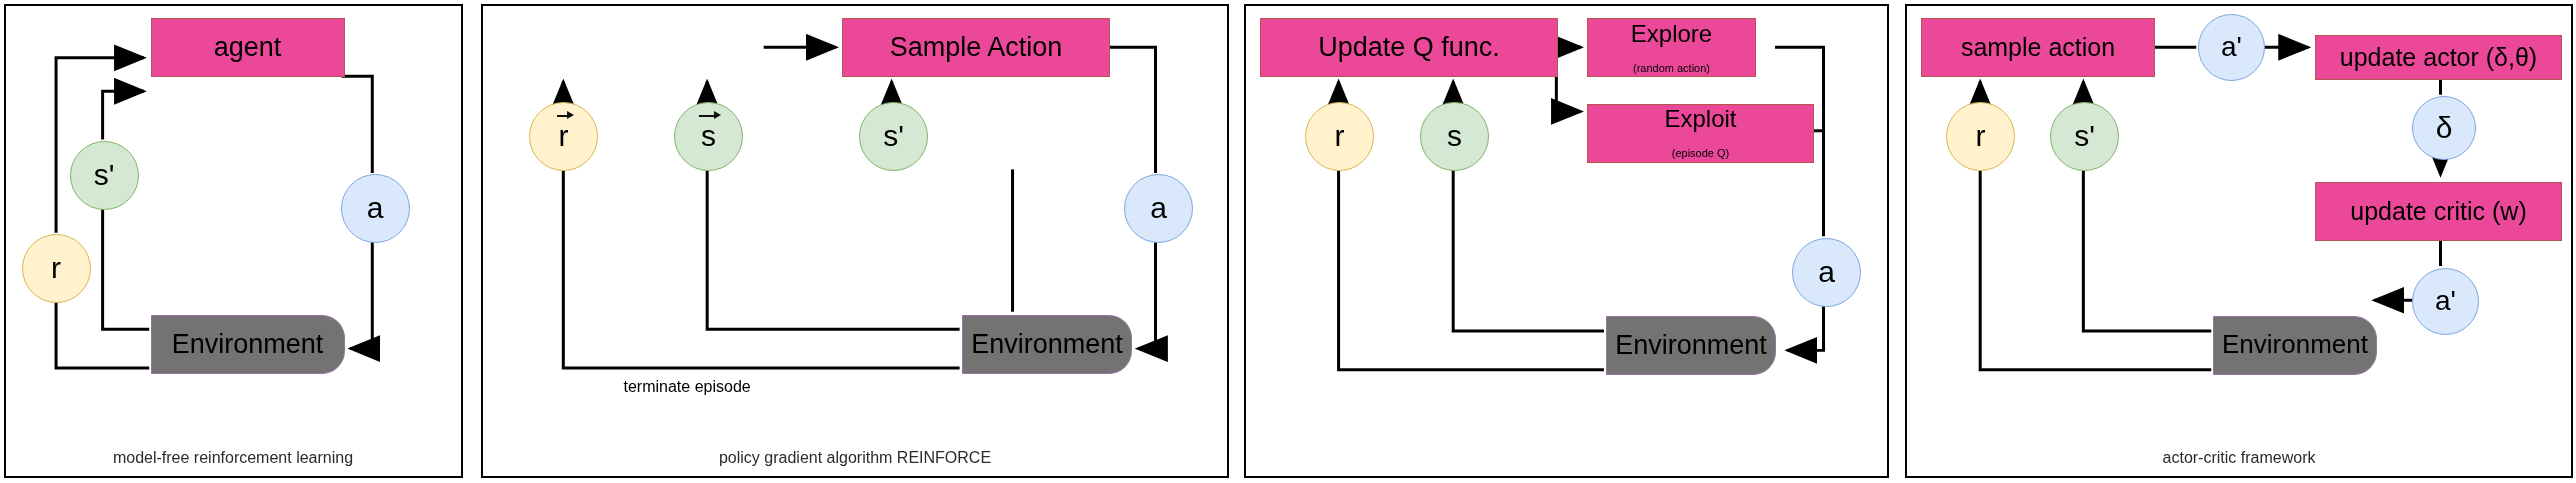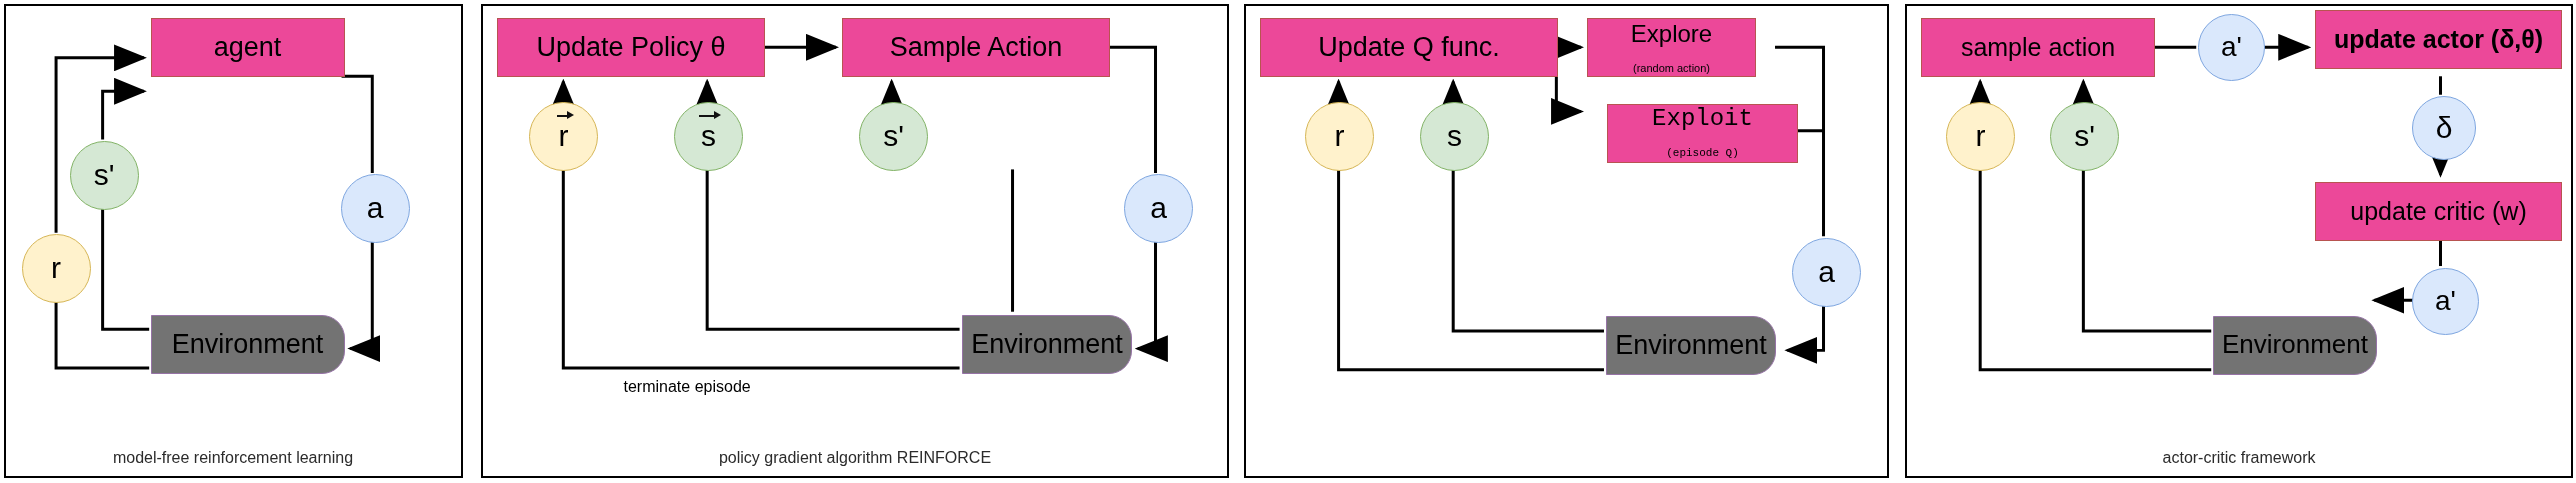--- a/index.html
+++ b/index.html
@@ -100,23 +100,20 @@
         <path d="M540,412 L91,412 L91,186" stroke="#000" stroke-width="3.4" fill="none"></path>
 
         <path d="M540,368 L254,368 L254,186" stroke="#000" stroke-width="3.4" fill="none"></path>
 
         <path d="M600,348 L600,186" stroke="#000" stroke-width="3.4" fill="none"></path>
 
         <path d="M707,47 L762,47 L762,190" stroke="#000" stroke-width="3.4" fill="none"></path>
         <path d="M762,264 L762,390 L742,390" stroke="#000" stroke-width="3.4" fill="none" marker-end="url(#ar2)"></path>
       </svg>
 
-      <div class="node box-red" style="left:14px;top:12.4px;width:268px;height:59px;">
-        <span class="lbl-main" style="font-size:27px;">Update Policy θ</span>
-      </div>
 
       <div class="node box-red" style="left:359px;top:12.4px;width:268px;height:59px;">
         <span class="lbl-main" style="font-size:27px;">Sample Action</span>
       </div>
 
       <div class="node circ circ-yellow" style="left:46px;top:96px;width:69px;height:69px;">
         <span class="lbl-main vecwrap" style="font-size:30px;">
           <span class="vecbar"></span>
           <span>r</span>
         </span>
@@ -174,21 +171,21 @@
 
       <div class="node box-red" style="left:14px;top:12.4px;width:298px;height:59px;">
         <span class="lbl-main" style="font-size:27px;">Update Q func.</span>
       </div>
 
       <div class="node box-red" style="left:341px;top:12.4px;width:169px;height:59px;">
         <span class="lbl-main" style="font-size:24px;">Explore</span>
         <span class="lbl-sub">(random action)</span>
       </div>
 
-      <div class="node box-red" style="left:361px;top:98px;width:191px;height:59px;font-family:Liberation Mono, monospace;">
+      <div class="node box-red" style="left:341px;top:98px;width:227px;height:59px;">
         <span class="lbl-main" style="font-size:24px;">Exploit</span>
         <span class="lbl-sub">(episode Q)</span>
       </div>
 
       <div class="node circ circ-yellow" style="left:59px;top:96px;width:69px;height:69px;">
         <span class="lbl-main" style="font-size:30px;">r</span>
       </div>
 
       <div class="node circ circ-green" style="left:174px;top:96px;width:69px;height:69px;">
         <span class="lbl-main" style="font-size:30px;">s</span>
@@ -235,21 +232,21 @@
       </svg>
 
       <div class="node box-red" style="left:14px;top:12.4px;width:234px;height:59px;">
         <span class="lbl-main" style="font-size:25px;">sample action</span>
       </div>
 
       <div class="node circ circ-blue" style="left:291px;top:8px;width:67px;height:67px;">
         <span class="lbl-main" style="font-size:28px;">a'</span>
       </div>
 
-      <div class="node box-red" style="left:408px;top:4px;width:247px;height:59px;font-weight:bold;">
+      <div class="node box-red" style="left:408px;top:29px;width:247px;height:45px;">
         <span class="lbl-main" style="font-size:25px;">update actor (δ,θ)</span>
       </div>
 
       <div class="node circ circ-blue" style="left:505px;top:90px;width:64px;height:64px;">
         <span class="lbl-main" style="font-size:30px;">δ</span>
       </div>
 
       <div class="node box-red" style="left:408px;top:176px;width:247px;height:59px;">
         <span class="lbl-main" style="font-size:25px;">update critic (w)</span>
       </div>

